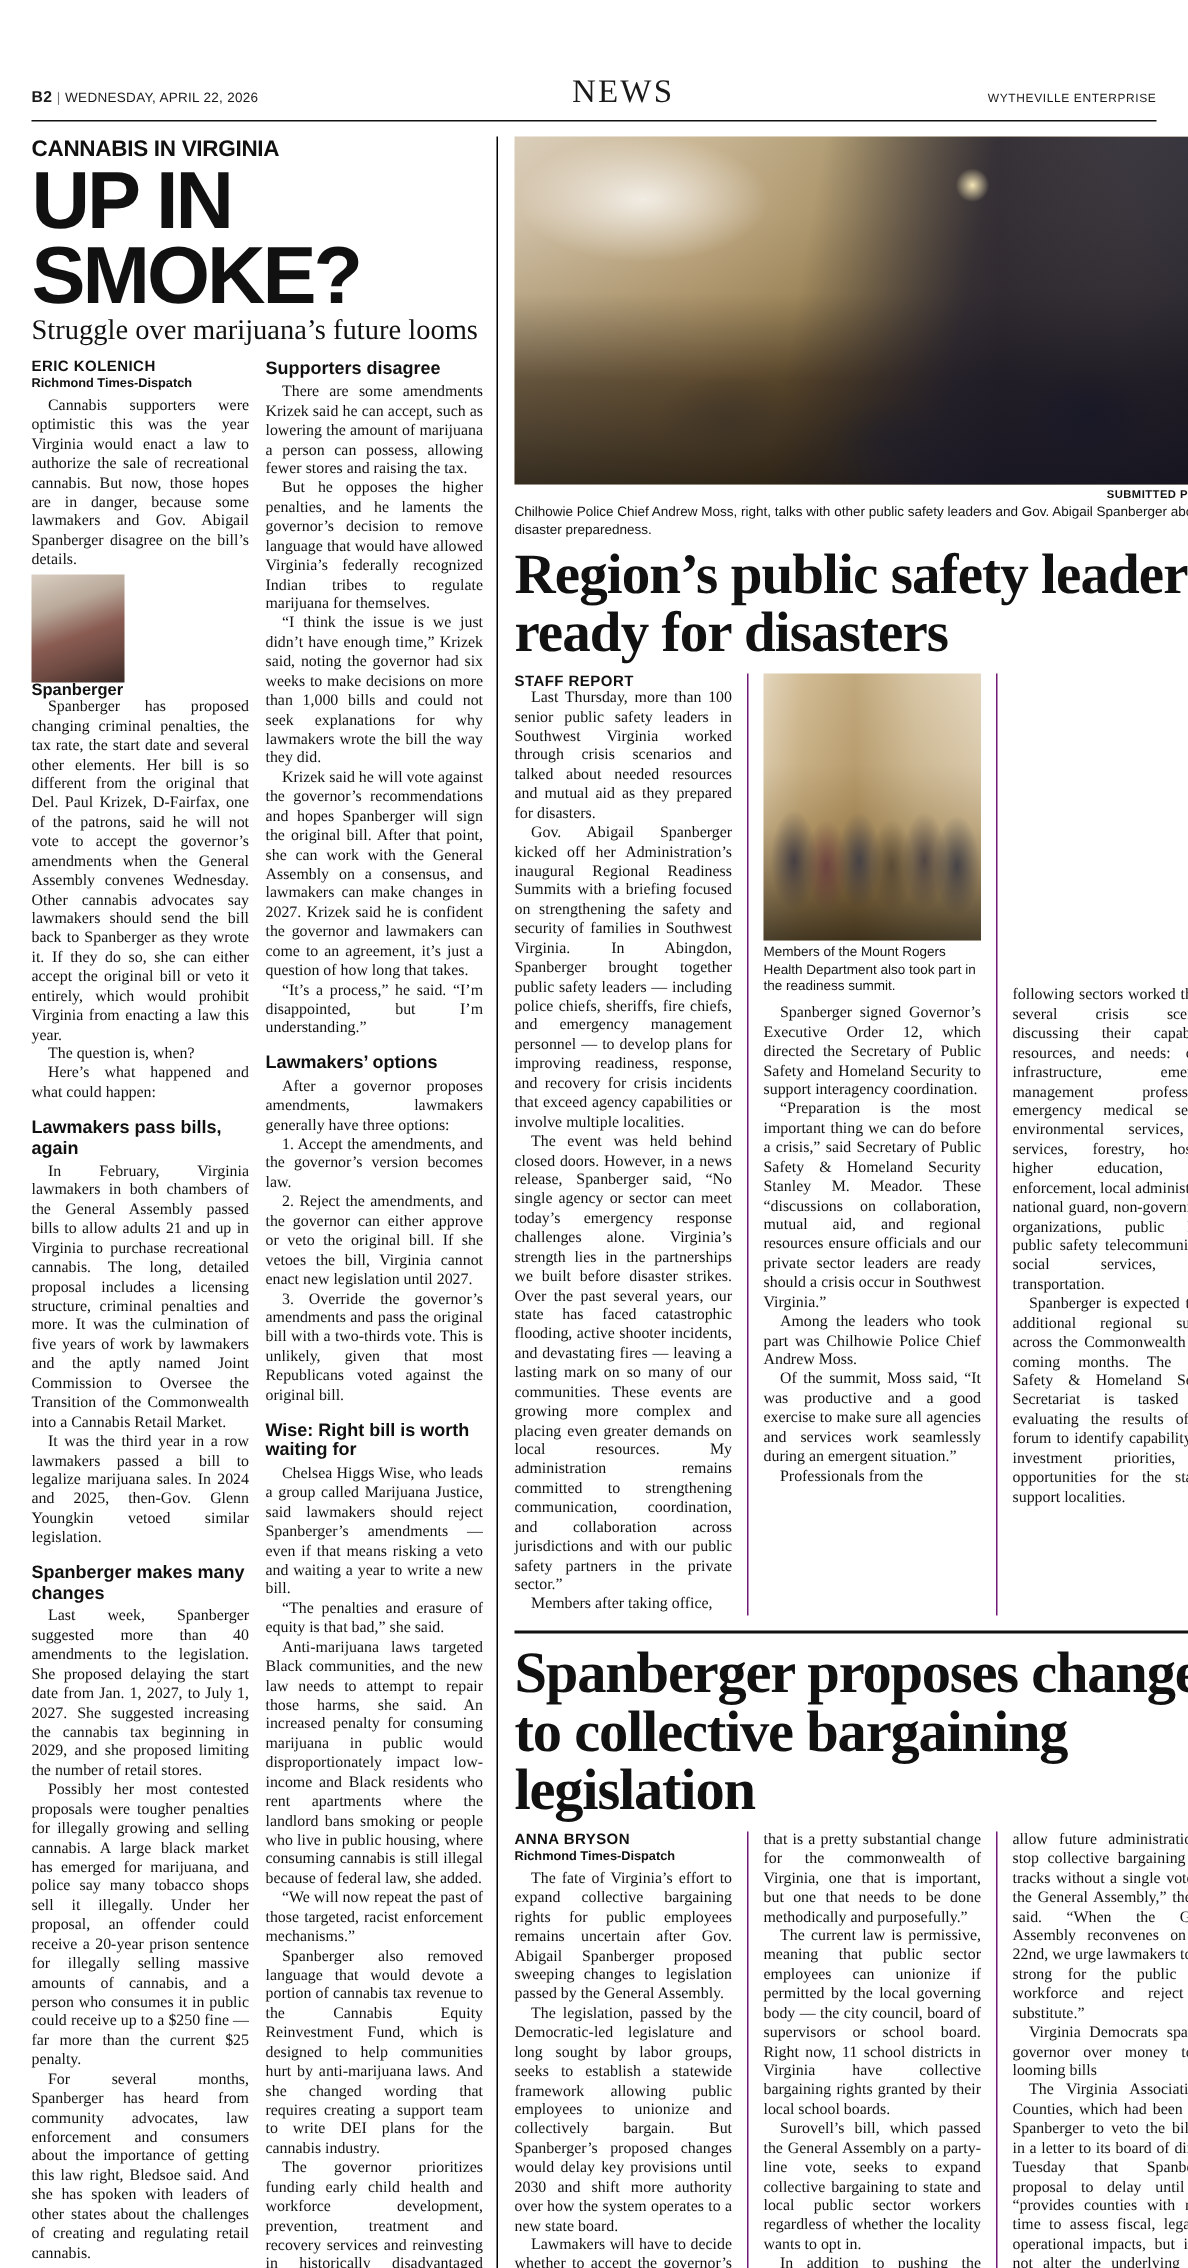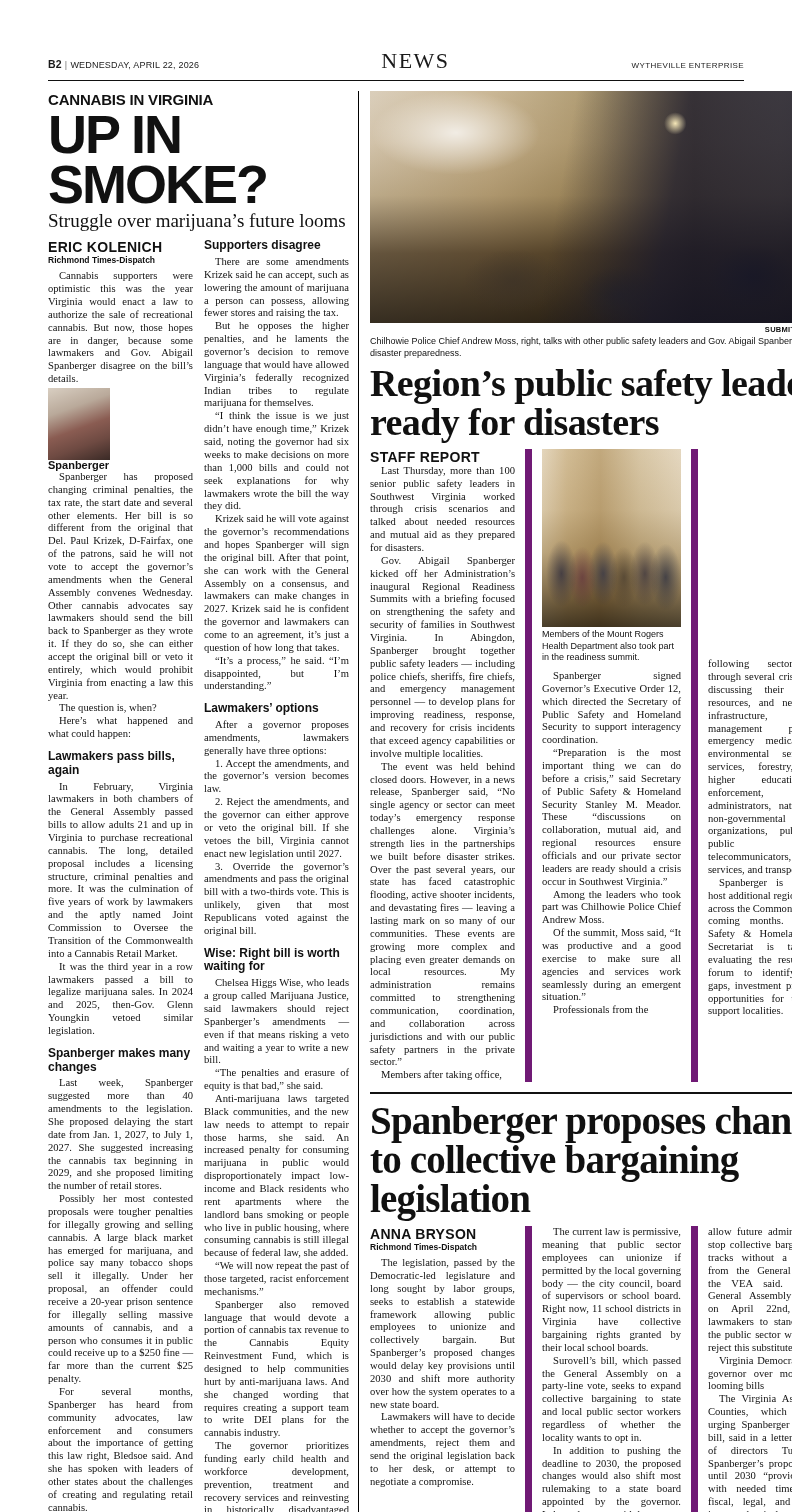--- a/index.html
+++ b/index.html
@@ -4,21 +4,21 @@
 <style>
   * { box-sizing: border-box; }
   html, body { margin:0; padding:0; }
   body {
     width:792px; height:1512px;
     background:#ffffff;
     font-family:"Liberation Serif", serif;
     color:#111;
     overflow:hidden;
   }
-  .page { position:relative; width:792px; height:1512px; padding:0 48px;border-radius:10px; }
+  .page { position:relative; width:792px; height:1512px; padding:0 21px;border-radius:10px; }
 
   
   .masthead {
     display:flex; align-items:baseline; justify-content:space-between;
     padding-top:48px; padding-bottom:6px;
   }
   .mh-left { font-family:"Liberation Sans", sans-serif; font-size:9px; letter-spacing:.2px; color:#1a1a1a; }
   .mh-left .folio { font-weight:bold; font-size:10.5px; }
   .mh-left .sep { color:#777; margin:0 3px; }
   .mh-center { font-family:"Liberation Serif", serif; font-size:22px; letter-spacing:1.5px; color:#1a1a1a; }
@@ -35,21 +35,21 @@
     font-family:"Liberation Sans", sans-serif;
     font-weight:bold; font-size:54px; line-height:.92; letter-spacing:-2px;
     margin:2px 0 2px 0; color:#111;
   }
   .deck {
     font-family:"Liberation Serif", serif;
     font-size:19px; line-height:1.1; color:#111; margin-bottom:7px;
   }
   .byline {
     font-family:"Liberation Sans", sans-serif;
-    font-weight:bold; font-size:14px; letter-spacing:.3px; color:#111;
+    font-weight:bold; font-size:10px; letter-spacing:.3px; color:#111;
     text-transform:uppercase;
   }
   .byline-sub {
     font-family:"Liberation Sans", sans-serif;
     font-size:8.5px; color:#111; margin-bottom:5px;font-weight:bold;
   }
   .subhead {
     font-family:"Liberation Sans", sans-serif;
     font-weight:bold; font-size:12px; line-height:1.15; color:#111;
     margin:9px 0 3px 0;
@@ -120,21 +120,21 @@
       radial-gradient(ellipse 21px 46px at 44% 70%, rgba(40,45,70,.68), transparent 70%),
       radial-gradient(ellipse 20px 44px at 59% 72%, rgba(60,50,40,.62), transparent 70%),
       radial-gradient(ellipse 21px 46px at 74% 70%, rgba(45,40,55,.66), transparent 70%),
       radial-gradient(ellipse 22px 48px at 89% 72%, rgba(35,40,60,.7), transparent 70%);
   }
 
   .hr-thick { border-top:2.2px solid #111; margin:10px 0 0 0; }
 
   .cols3 { display:flex; }
   .c3 { width:145px; flex:0 0 145px; }
-  .c3 + .c3 { border-left:7px solid #701a75; padding-left:10px; margin-left:10px; width:156px; flex:0 0 156px;}
+  .c3 + .c3 { border-left:1px solid #701a75; padding-left:10px; margin-left:10px; width:156px; flex:0 0 156px;}
 
   .big-hed2 {
     font-family:"Liberation Serif", serif; font-weight:bold;
     font-size:39px; line-height:1.0; letter-spacing:-.8px; margin:7px 0 8px 0;
   }
   .big-hed1 {
     font-family:"Liberation Serif", serif; font-weight:bold;
     font-size:38px; line-height:1.02; letter-spacing:-.6px; margin:5px 0 7px 0;
   }
 </style>
@@ -242,25 +242,27 @@
         </div>
       </div>
 
       <div class="hr-thick"></div>
       <div class="big-hed2">Spanberger proposes changes to collective bargaining legislation</div>
 
       <div class="cols3">
         <div class="c3">
           <div class="byline">ANNA BRYSON</div>
           <div class="byline-sub">Richmond Times-Dispatch</div>
+          <p class="body">The fate of Virginia’s effort to expand collective bargaining rights for public employees remains uncertain after Gov. Abigail Spanberger proposed sweeping changes to legislation passed by the General Assembly.</p>
           <p class="body">The legislation, passed by the Democratic-led legislature and long sought by labor groups, seeks to establish a statewide framework allowing public employees to unionize and collectively bargain. But Spanberger’s proposed changes would delay key provisions until 2030 and shift more authority over how the system operates to a new state board.</p>
           <p class="body">Lawmakers will have to decide whether to accept the governor’s amendments, reject them and send the original legislation back to her desk, or attempt to negotiate a compromise.</p>
 
         </div>
         <div class="c3">
+          <p class="body noind">that is a pretty substantial change for the commonwealth of Virginia, one that is important, but one that needs to be done methodically and purposefully.”</p>
           <p class="body">The current law is permissive, meaning that public sector employees can unionize if permitted by the local governing body — the city council, board of supervisors or school board. Right now, 11 school districts in Virginia have collective bargaining rights granted by their local school boards.</p>
           <p class="body">Surovell’s bill, which passed the General Assembly on a party-line vote, seeks to expand collective bargaining to state and local public sector workers regardless of whether the locality wants to opt in.</p>
           <p class="body">In addition to pushing the deadline to 2030, the proposed changes would also shift most rulemaking to a state board appointed by the governor. Labor advocates said they worry that with the amendment, it would only take one unfriendly administration to shut down all collective bargaining for public employees throughout the state.</p>
 
         </div>
         <div class="c3">
           <p class="body noind">allow future administrations to stop collective bargaining in its tracks without a single vote from the General Assembly,” the VEA said. “When the General Assembly reconvenes on April 22nd, we urge lawmakers to stand strong for the public sector workforce and reject this substitute.”</p>
           <p class="body">Virginia Democrats spar with governor over money to pay looming bills</p>
           <p class="body">The Virginia Association of Counties, which had been urging Spanberger to veto the bill, said in a letter to its board of directors Tuesday that Spanberger’s proposal to delay until 2030 “provides counties with needed time to assess fiscal, legal, and operational impacts, but it does not alter the underlying policy shift toward a mandatory statewide framework.”</p>
 

